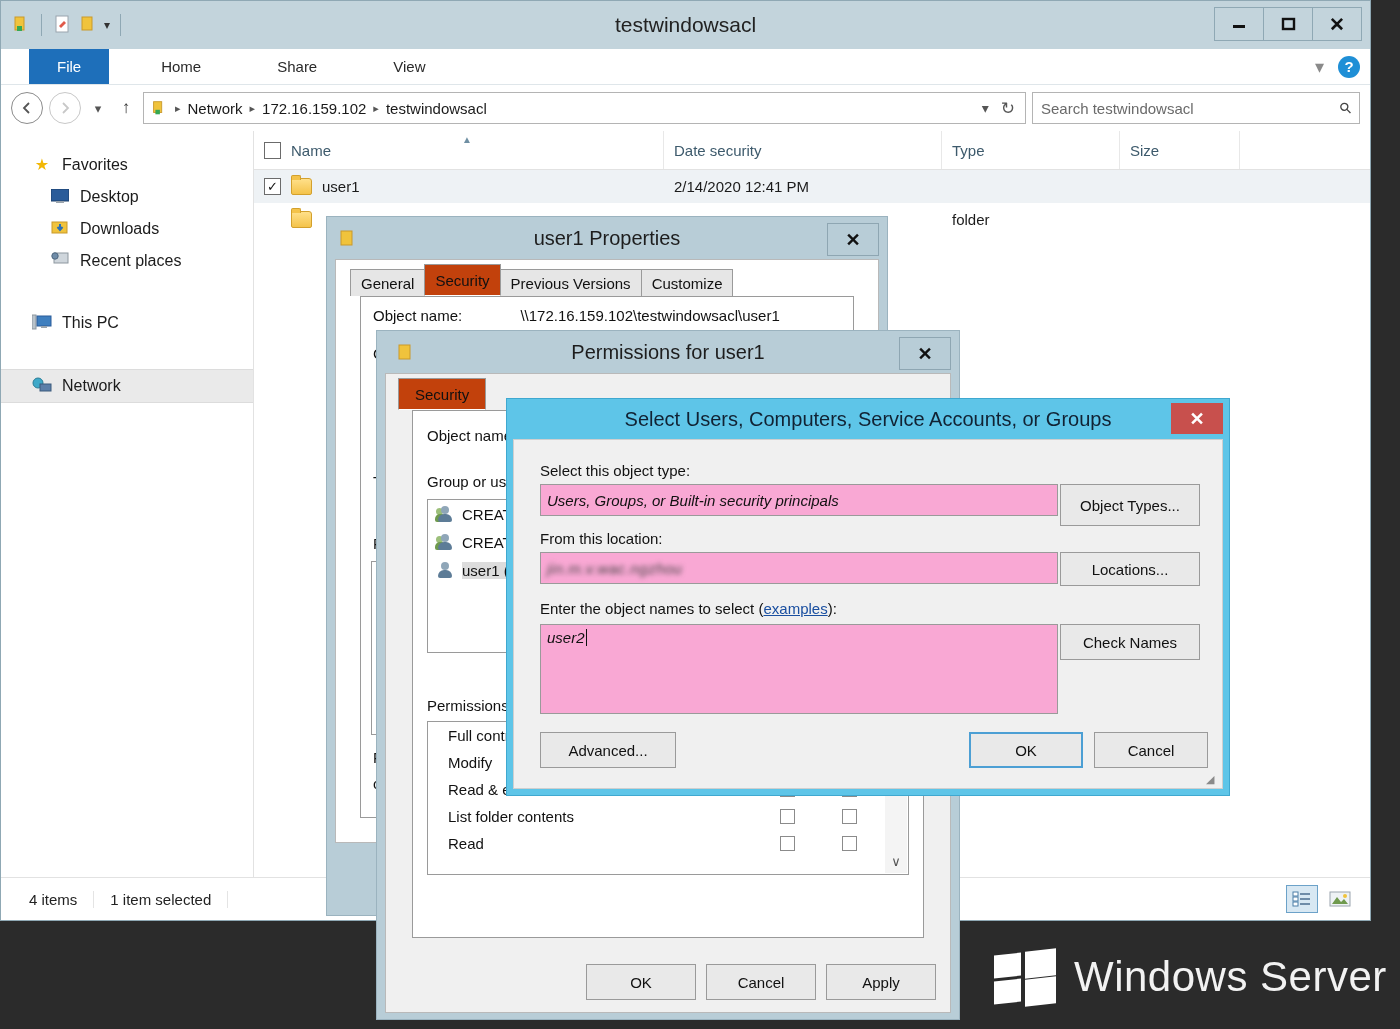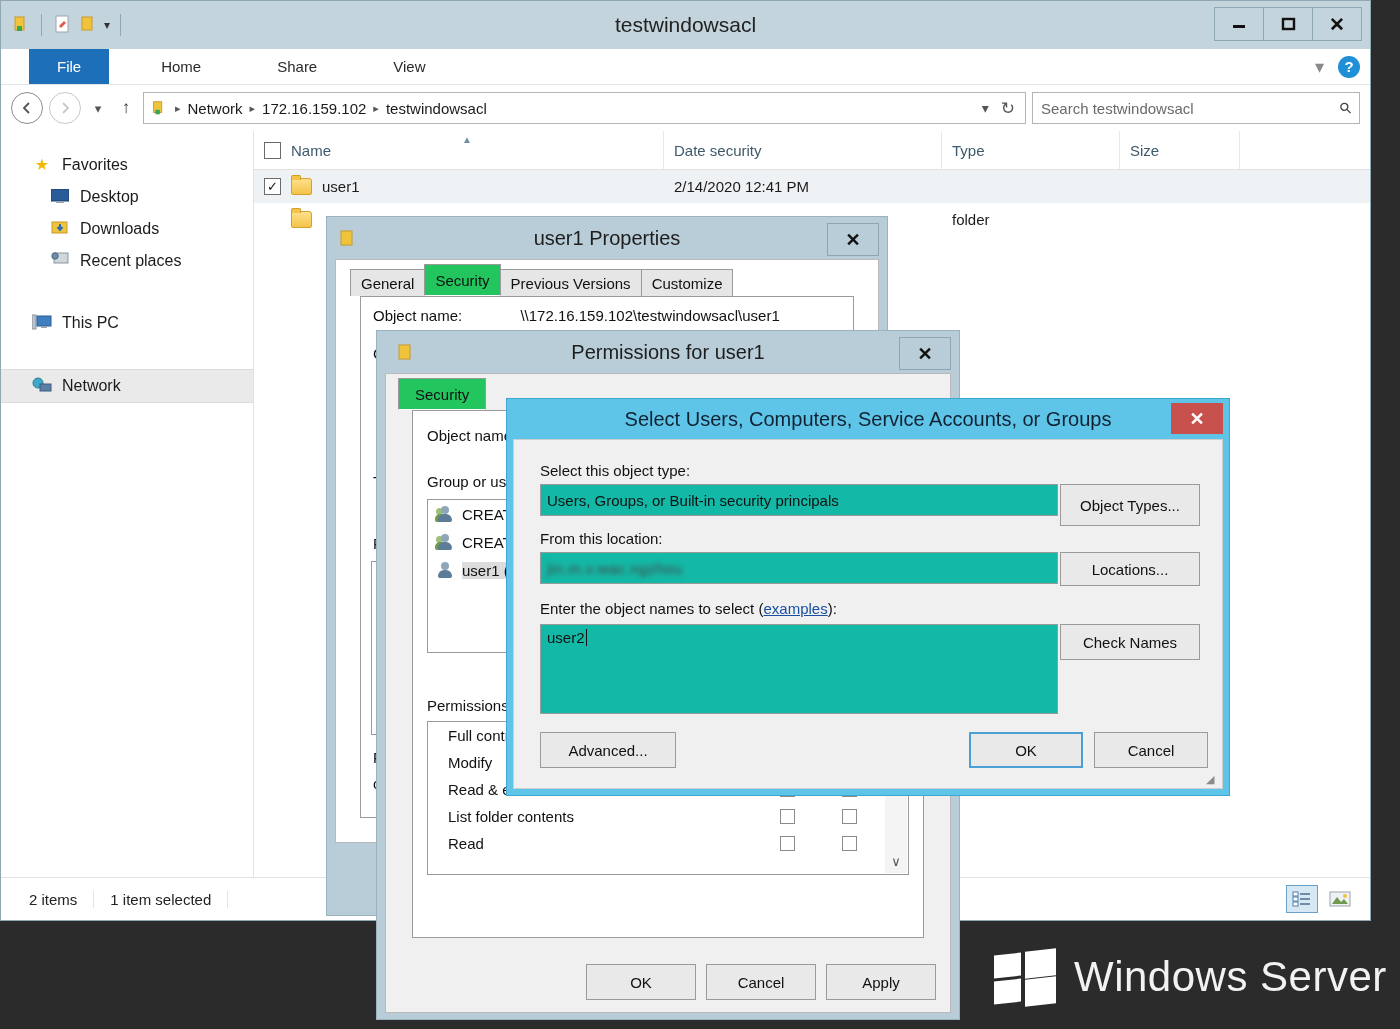--- a/index.html
+++ b/index.html
@@ -126,30 +126,30 @@
   .dlg-x{
     position:absolute;right:8px;top:6px;width:50px;height:31px;
     border:1px solid #8ea6b2;background:#b8cdd7;display:flex;align-items:center;justify-content:center;
     font-weight:bold;font-size:18px;color:#111;
   }
   .tabstrip{display:flex;align-items:flex-end;height:30px;padding-left:14px;gap:0;margin-top:8px;}
   .tab{
     height:26px;padding:0 10px;display:flex;align-items:center;font-size:15px;color:#111;
     border:1px solid #9a9a9a;border-bottom:none;background:#e6e6e6;margin-right:-1px;
   }
-  .tab.active{background:#22c55e;height:30px;position:relative;z-index:2;border-bottom:1px solid #fff;}
+  .tab.active{background:#c2410c;height:30px;position:relative;z-index:2;border-bottom:1px solid #fff;}
   .tabpage{background:#fff;border:1px solid #9a9a9a;margin:0 14px 14px 14px;position:relative;}
   .listbox{border:1px solid #9a9a9a;background:#fff;}
   .btn{
     border:1px solid #9a9a9a;background:#e9e9e9;font-size:15px;color:#111;
     display:flex;align-items:center;justify-content:center;box-sizing:border-box;
     font-family:"Liberation Sans", sans-serif;
   }
   .btn.default{border:2px solid #4c9fd4;}
-  .tbox{border:1px solid #9a9a9a;background:#14b8a6;font-size:15px;color:#111;padding:4px 6px;box-sizing:border-box;}
+  .tbox{border:1px solid #9a9a9a;background:#f9a8d4;font-size:15px;color:#111;padding:4px 6px;box-sizing:border-box;font-style:italic;}
   .cbx{width:15px;height:15px;border:1px solid #8b8b8b;background:#fff;box-sizing:border-box;}
   
   #propdlg{left:326px;top:216px;width:562px;height:700px;}
   
   #permdlg{left:376px;top:330px;width:584px;height:690px;}
   
   #seldlg{
     left:506px;top:398px;width:724px;height:398px;
     background:#5ec5e8;border:1px solid #3fa8d0;
   }
@@ -378,21 +378,21 @@
           <span></span>
         </div>
         <div class="cell c-date"></div>
         <div class="cell c-type">folder</div>
         <div class="cell c-size"></div>
       </div>
     </div>
   </div>
 
   <div class="statusbar">
-    <div class="status-seg">2 items</div>
+    <div class="status-seg">4 items</div>
     <div class="status-seg">1 item selected</div>
     <div class="viewbtns">
       <div class="vbtn active">
         <svg width="20" height="16" viewBox="0 0 20 16">
           <rect x="1" y="1" width="5" height="4" fill="#fff" stroke="#4c7fa8"></rect>
             <rect x="8" y="2" width="10" height="2" fill="#6f8ca8"></rect>
           <rect x="1" y="6" width="5" height="4" fill="#fff" stroke="#4c7fa8"></rect>
             <rect x="8" y="7" width="10" height="2" fill="#6f8ca8"></rect>
           <rect x="1" y="11" width="5" height="4" fill="#fff" stroke="#4c7fa8"></rect>
             <rect x="8" y="12" width="10" height="2" fill="#6f8ca8"></rect>

